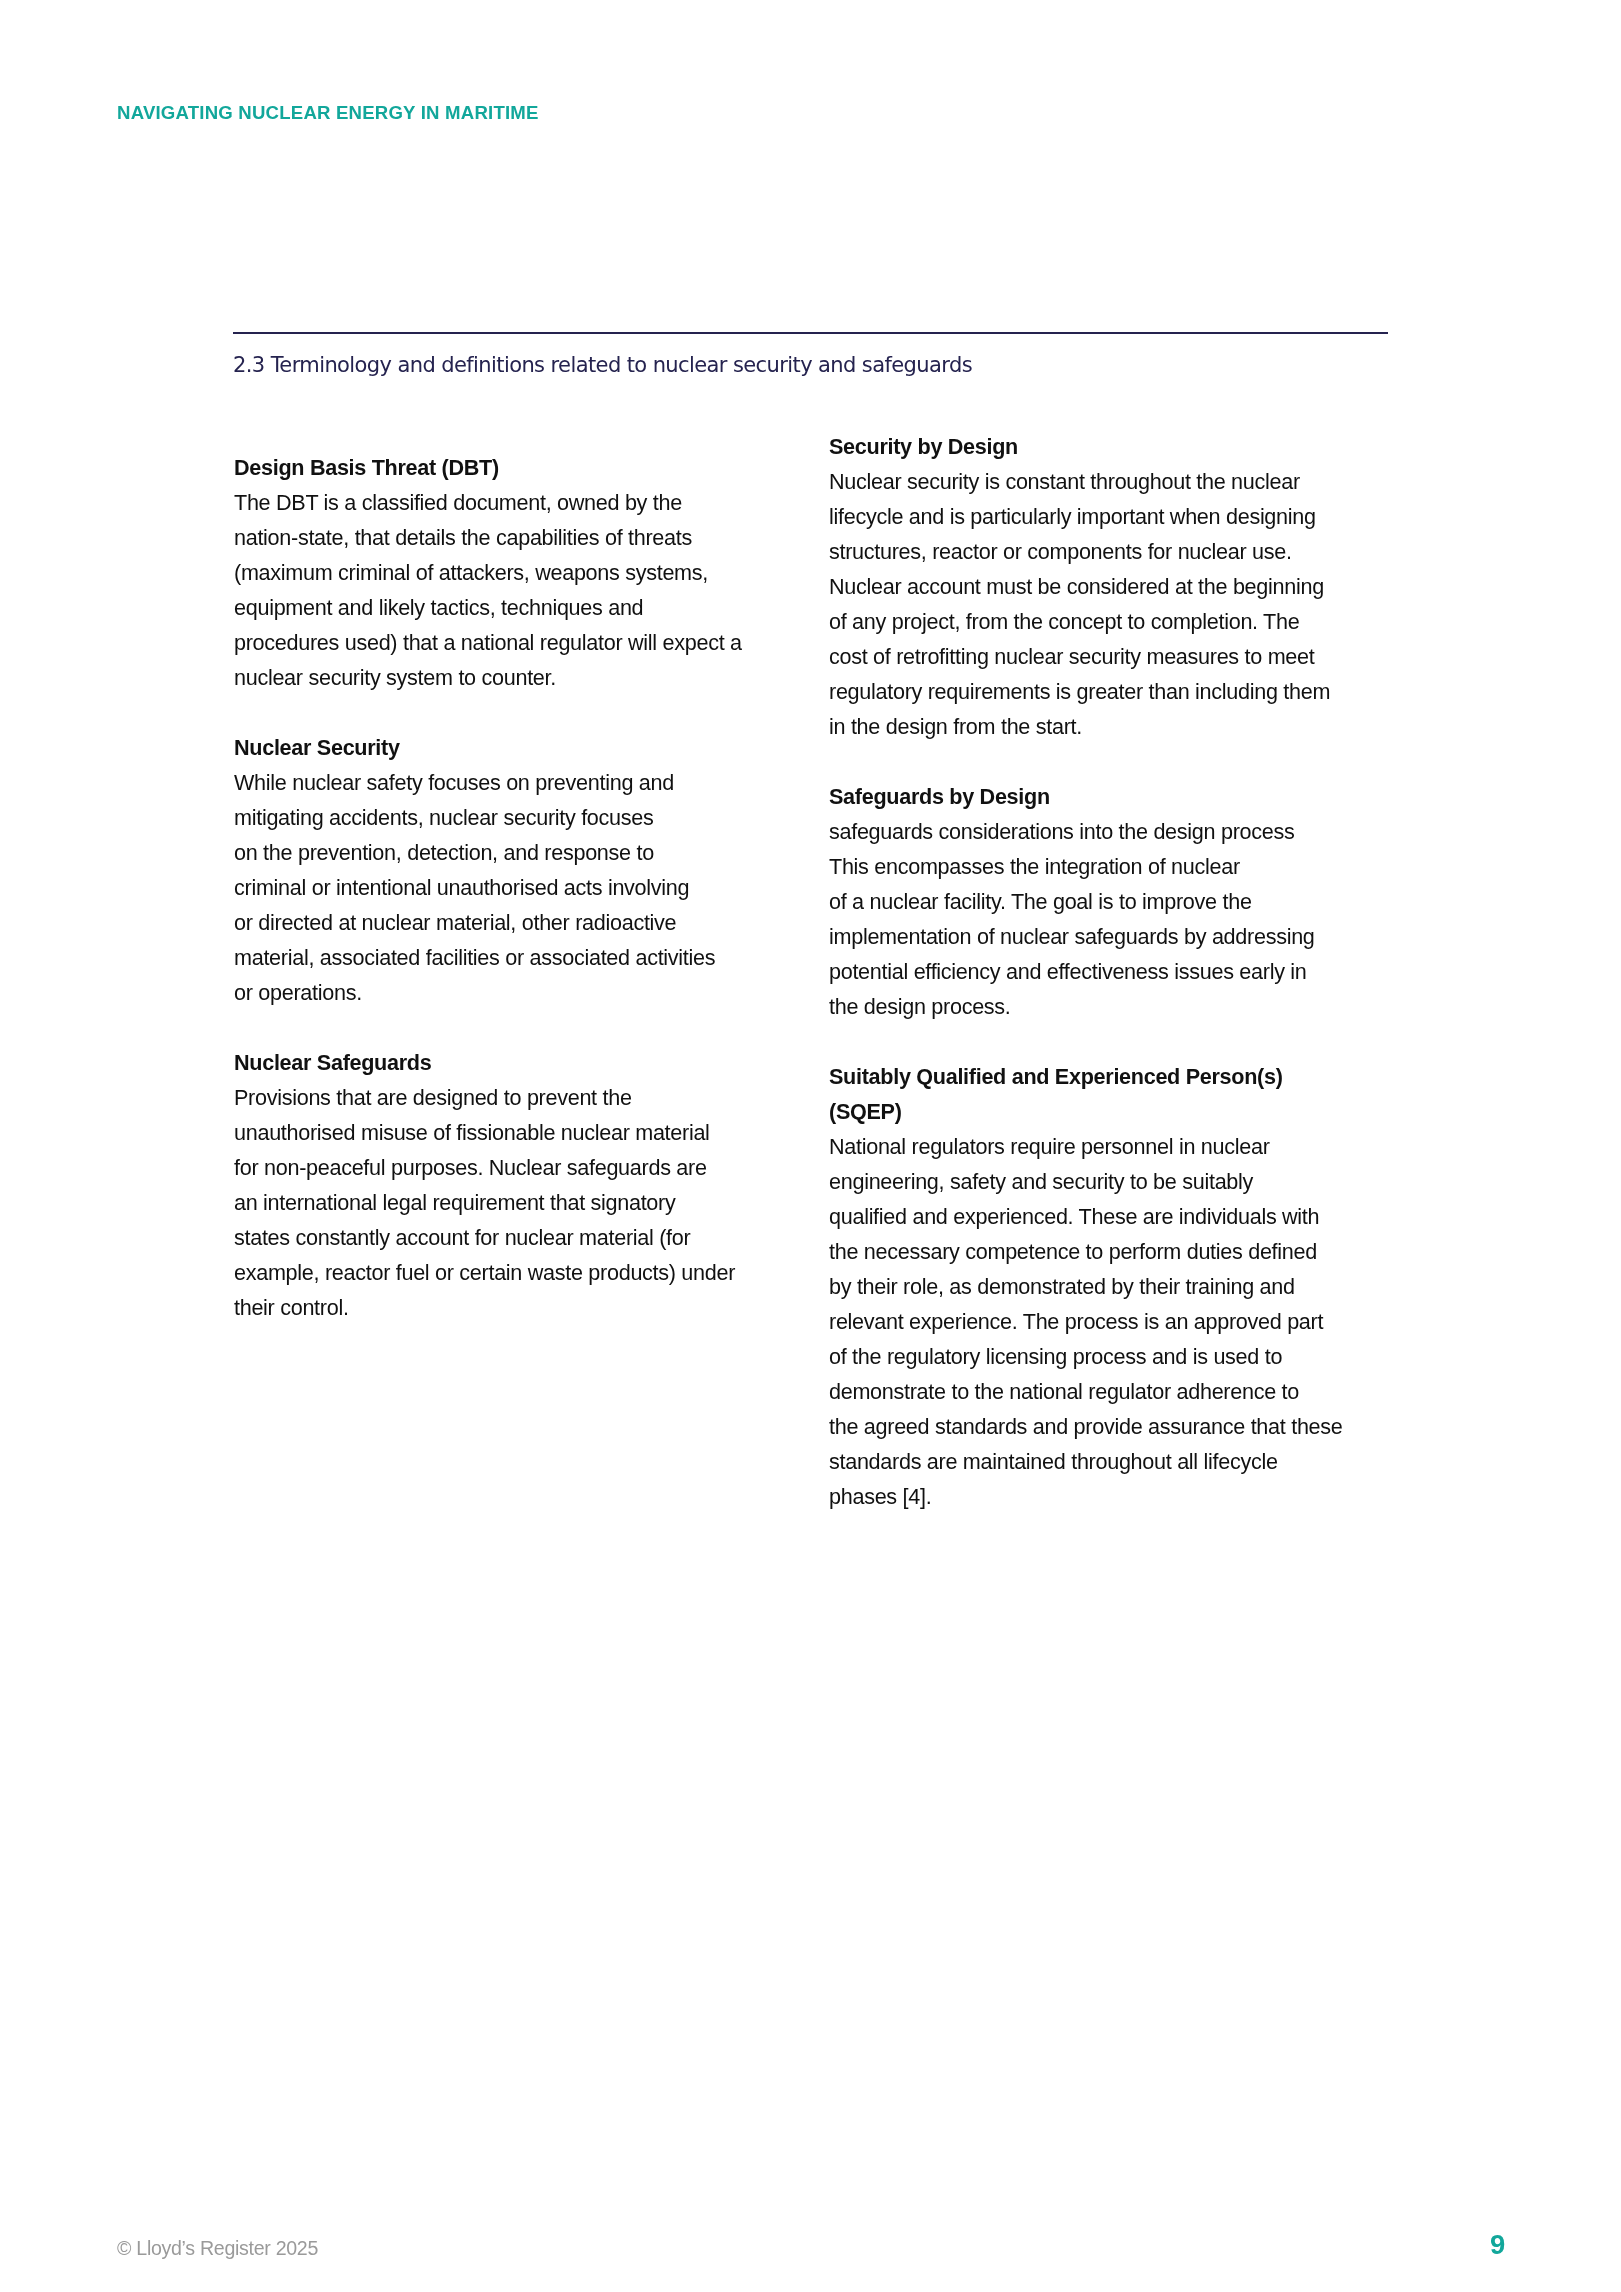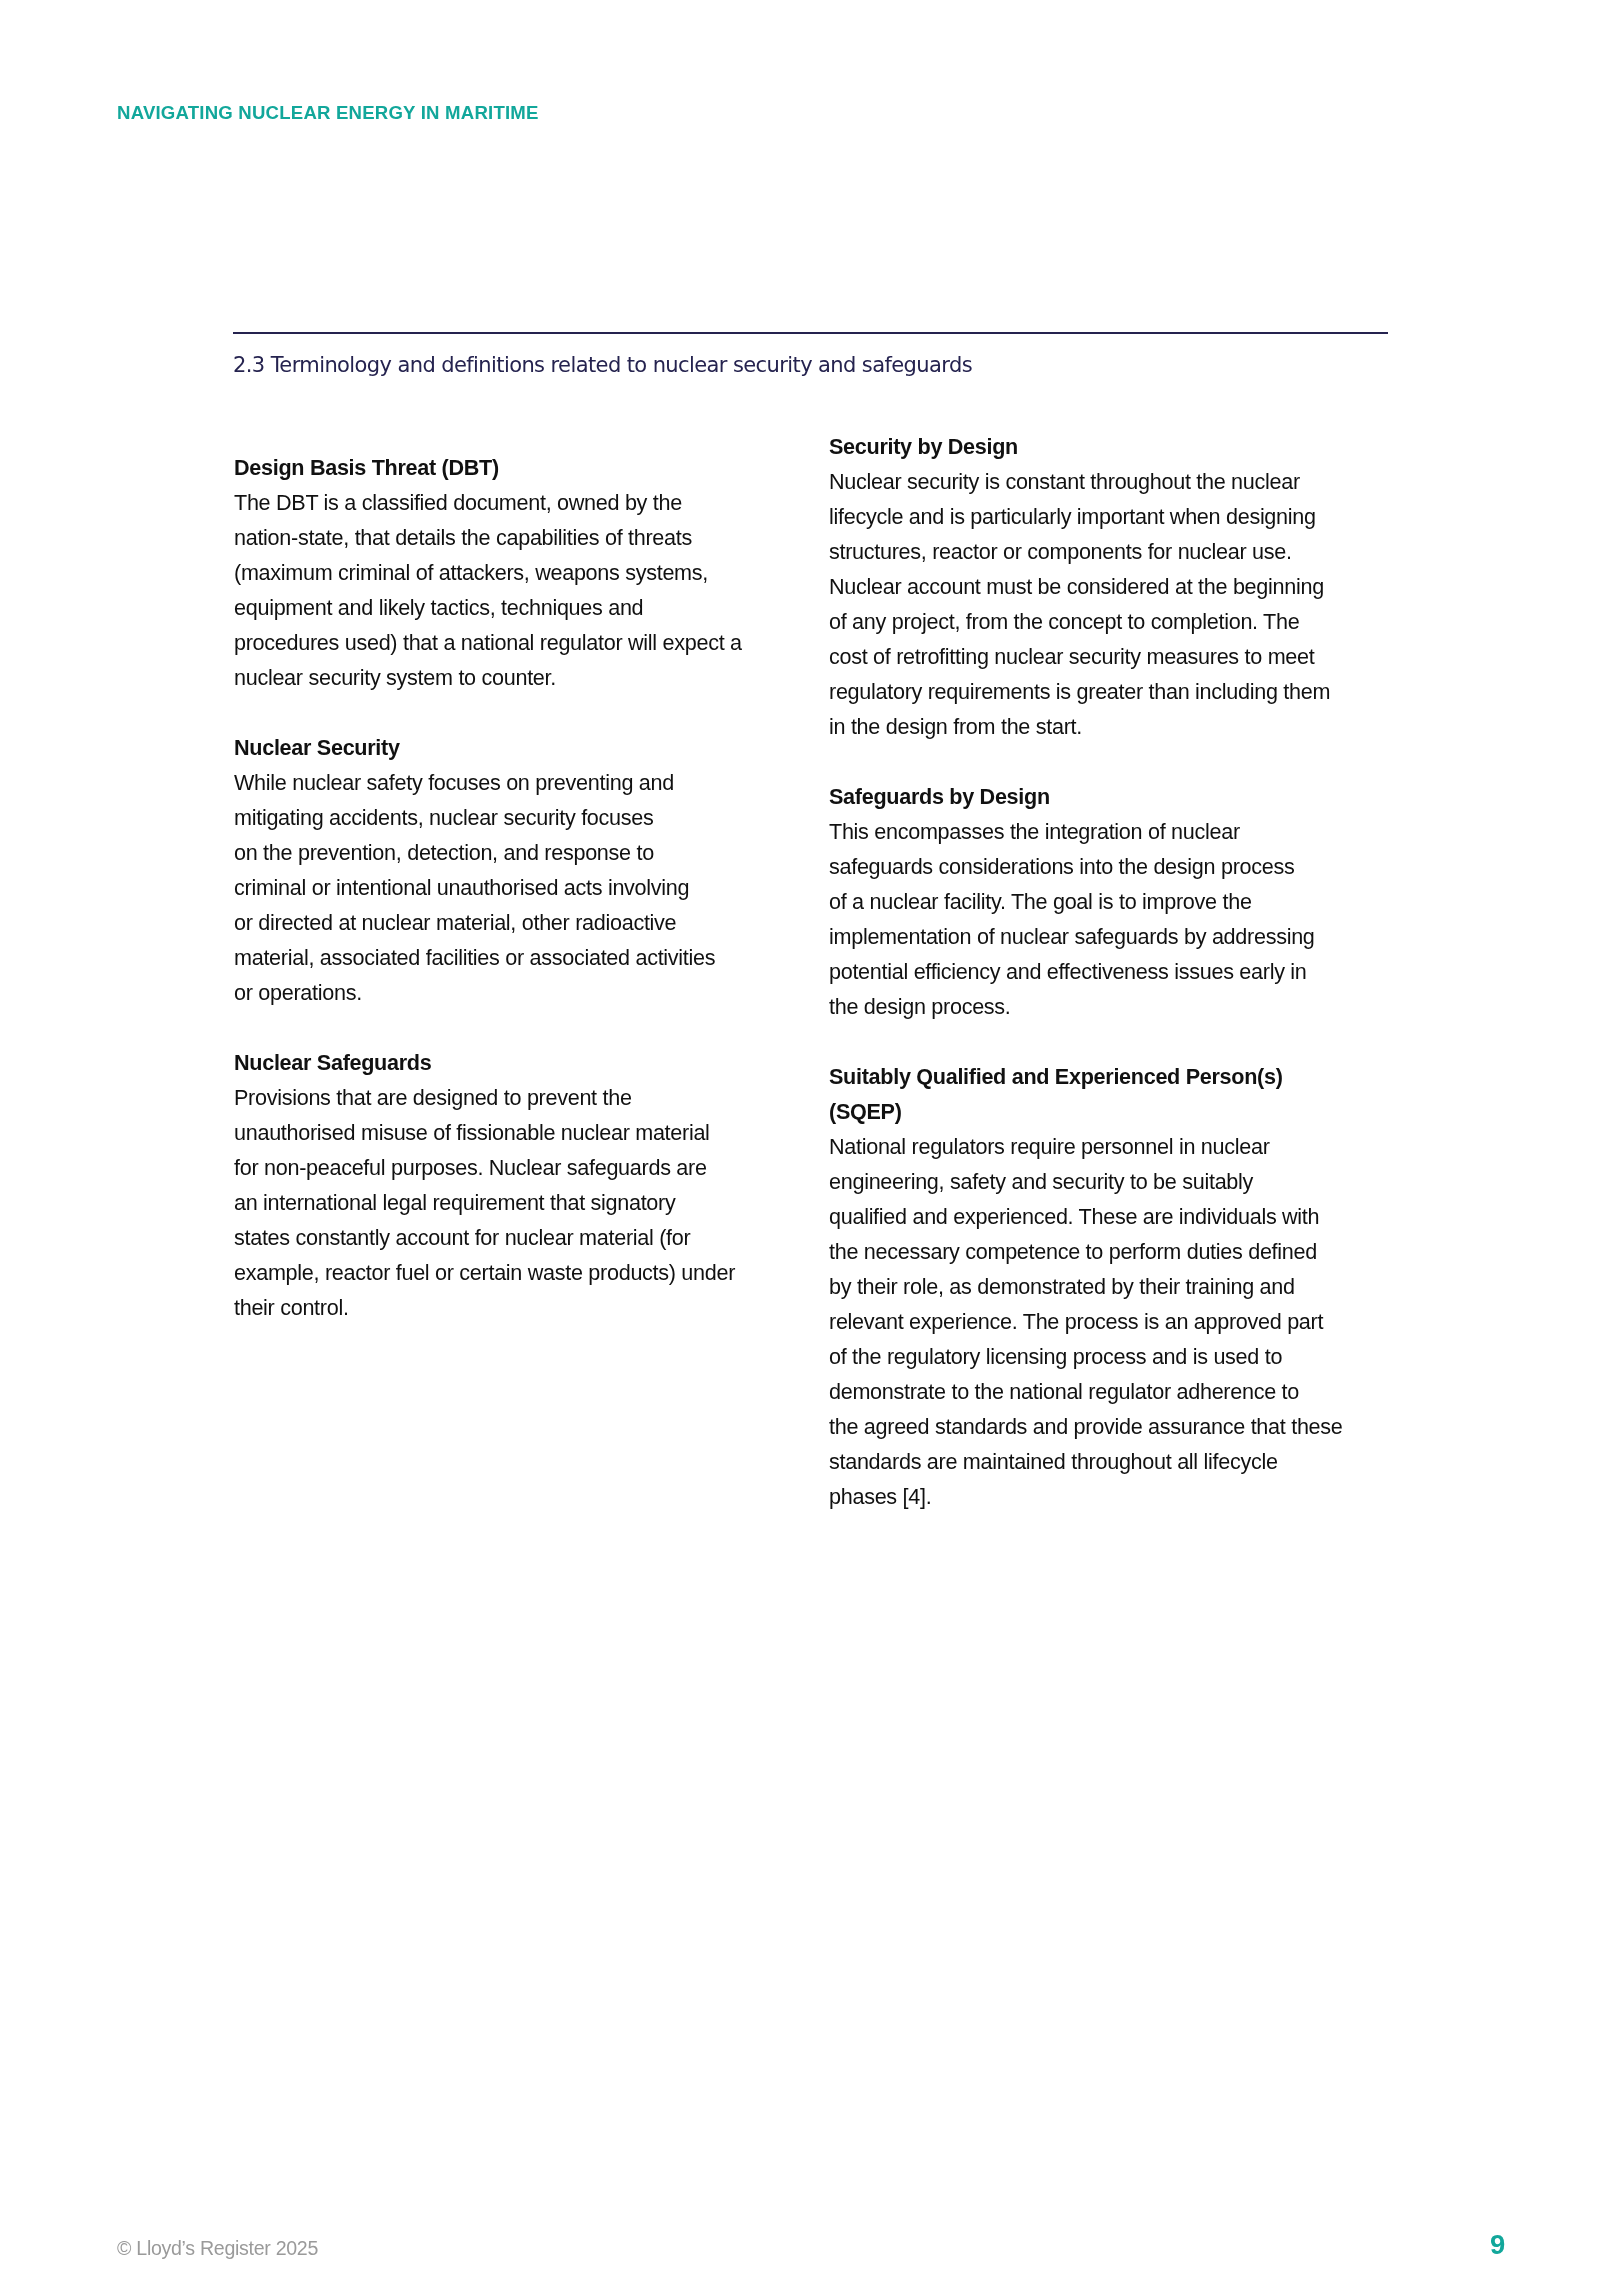--- a/index.html
+++ b/index.html
@@ -91,22 +91,22 @@
       <span>Nuclear account must be considered at the beginning</span>
       <span>of any project, from the concept to completion. The</span>
       <span>cost of retrofitting nuclear security measures to meet</span>
       <span>regulatory requirements is greater than including them</span>
       <span>in the design from the start.</span>
     </p>
   </div>
   <div class="term">
     <p class="term-title">Safeguards by Design</p>
     <p class="term-body">
+      <span>safeguards considerations into the design process</span>
       <span>This encompasses the integration of nuclear</span>
-      <span>safeguards considerations into the design process</span>
       <span>of a nuclear facility. The goal is to improve the</span>
       <span>implementation of nuclear safeguards by addressing</span>
       <span>potential efficiency and effectiveness issues early in</span>
       <span>the design process.</span>
     </p>
   </div>
   <div class="term">
     <p class="term-title">
       <span style="display:block">Suitably Qualified and Experienced Person(s)</span>
       <span style="display:block">(SQEP)</span>

